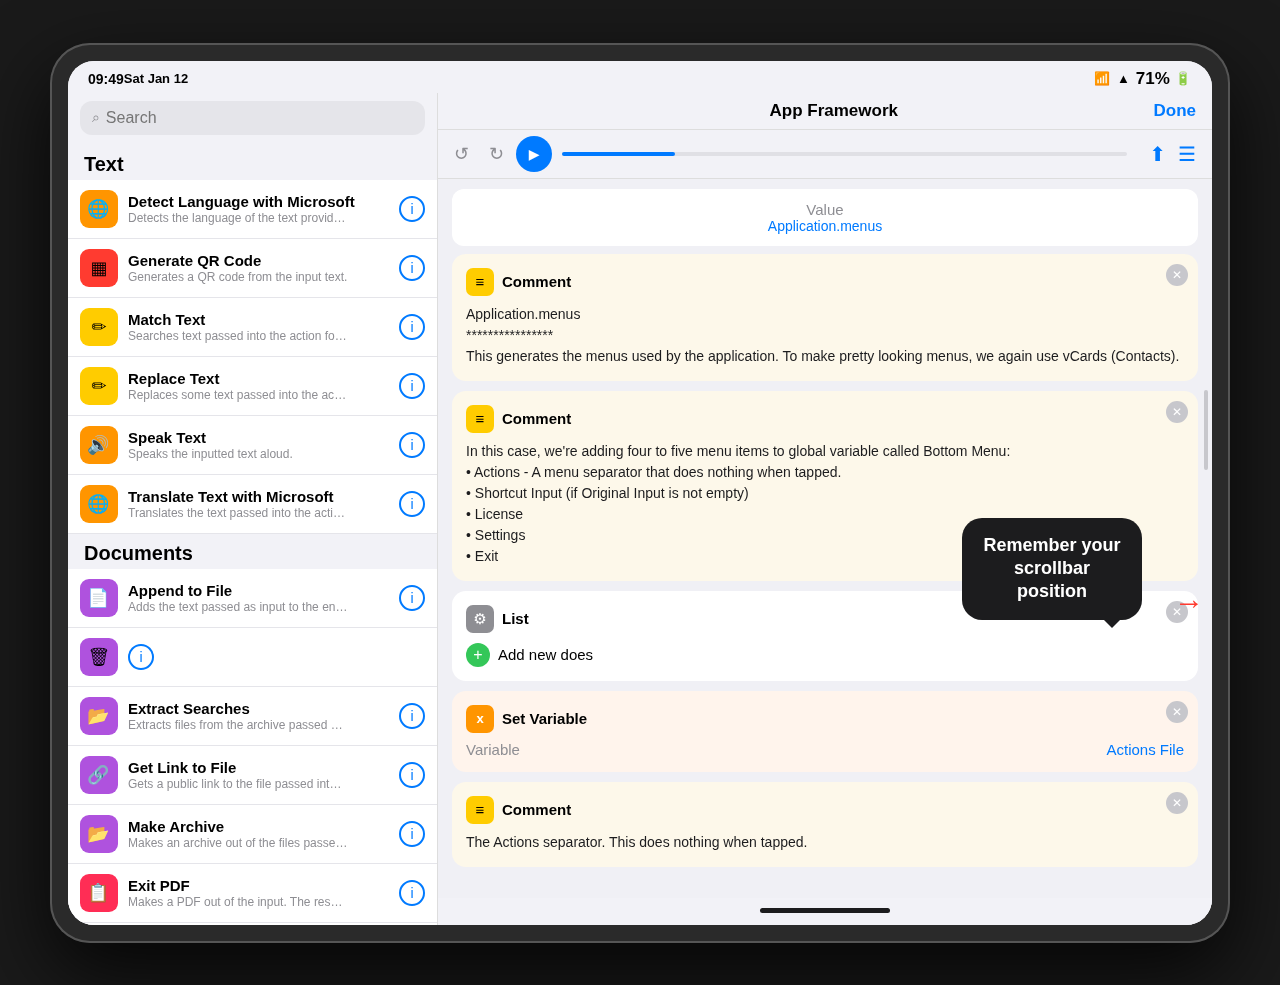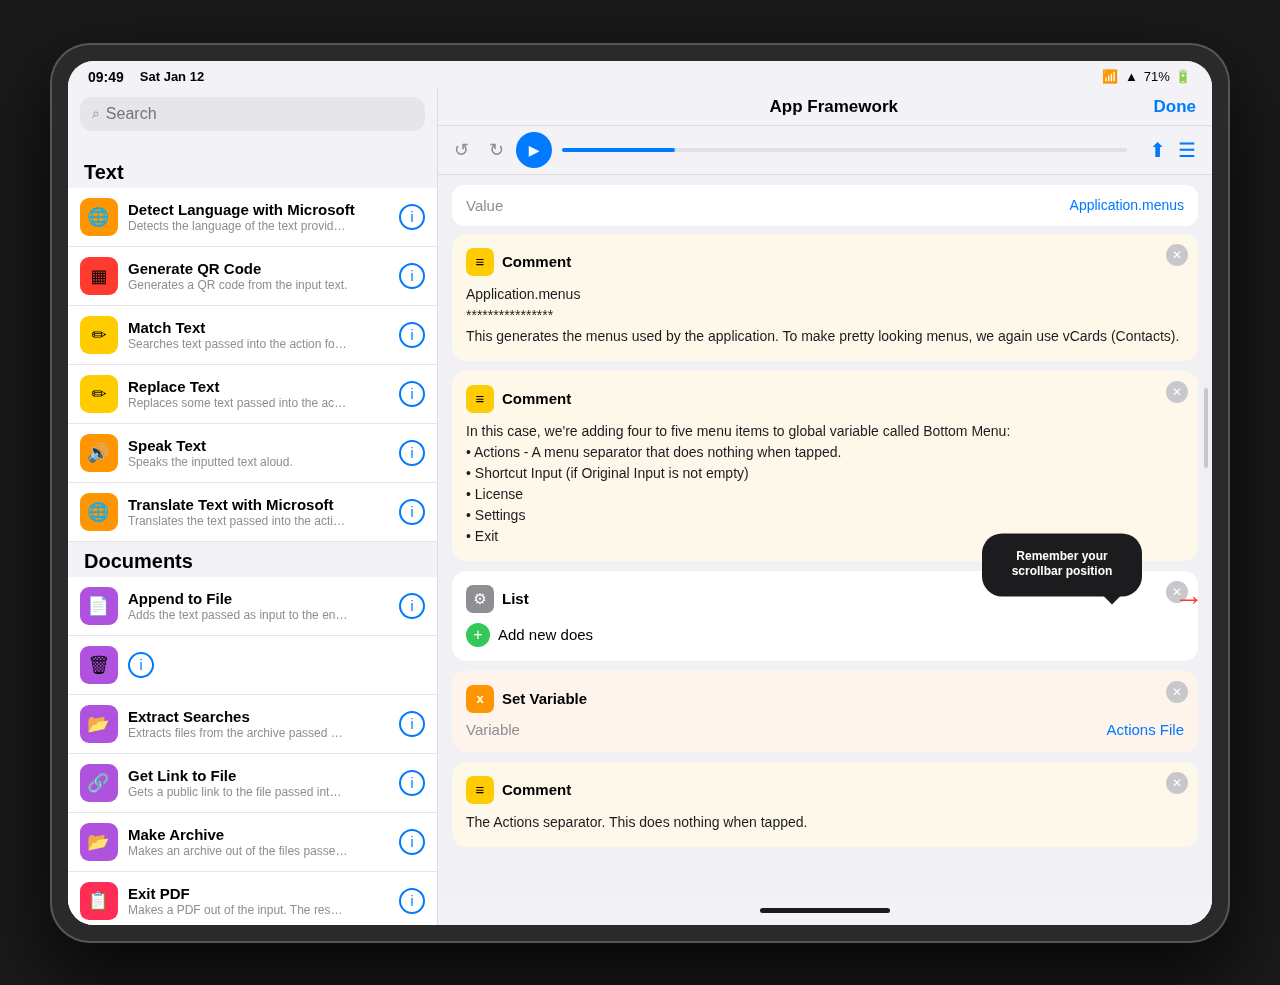--- a/index.html
+++ b/index.html
@@ -71,21 +71,20 @@
       font-size: 16px;
       color: #8e8e93;
       outline: none;
       width: 100%;
     }
     .search-icon-glyph { color: #8e8e93; font-size: 14px; }
     .sidebar-content {
       flex: 1;
       overflow-y: auto;
       padding: 0 0 10px 0;
-      margin-top: 12px;
     }
     .section-header {
       font-size: 20px;
       font-weight: 700;
       padding: 8px 16px 4px 16px;
       color: #000;
     }
     .action-item {
       display: flex;
       align-items: center;
@@ -169,20 +168,21 @@
     }
     .value-row {
       background: #fff;
       border-radius: 12px;
       padding: 12px 14px;
       margin-bottom: 8px;
       display: flex;
       justify-content: space-between;
       align-items: center;
       font-size: 15px;
+      flex-direction: column;
     }
     .value-row .label { color: #8e8e93; }
     .value-row .val { color: #007aff; font-size: 14px; }
     .card {
       background: #fdf8ea;
       border-radius: 14px;
       padding: 14px;
       margin-bottom: 10px;
       position: relative;
     }
@@ -249,24 +249,24 @@
     
     .tooltip-bubble {
       position: absolute;
       right: 50px;
       top: 52%;
       transform: translateY(-50%);
       background: #1c1c1e;
       color: white;
       border-radius: 20px;
       padding: 16px 20px;
-      font-size: 12px;
+      font-size: 18px;
       font-weight: 700;
       text-align: center;
-      width: 160px;
+      width: 180px;
       line-height: 1.3;
       z-index: 10;
     }
     .tooltip-bubble::after {
       content: '';
       position: absolute;
       bottom: -18px;
       right: 20px;
       border: 10px solid transparent;
       border-top-color: #1c1c1e;
@@ -291,28 +291,28 @@
     .sidebar-content::-webkit-scrollbar { width: 0; }
     .workflow-area::-webkit-scrollbar { width: 0; }
   </style>
 </head>
 <body>
 
 <div class="device-frame">
   <div class="screen">
 
     <div class="status-bar">
-      <div style="display:flex;gap:16px;align-items:center;">
+      <div style="display:flex;gap:0;align-items:center;">
         <span class="status-time">09:49</span>
         <span style="font-size:13px;font-weight:600;">Sat Jan 12</span>
       </div>
       <div class="status-right">
         <span>📶</span>
         <span>▲</span>
-        <span style="font-size:13px;font-weight:400;">71%</span>
+        <span style="font-size:17px;font-weight:700;">71%</span>
         <span>🔋</span>
       </div>
     </div>
 
     <div class="main-area">
 
       <div class="sidebar">
 
         <div class="search-bar">
           <span class="search-icon-glyph">⌕</span>

